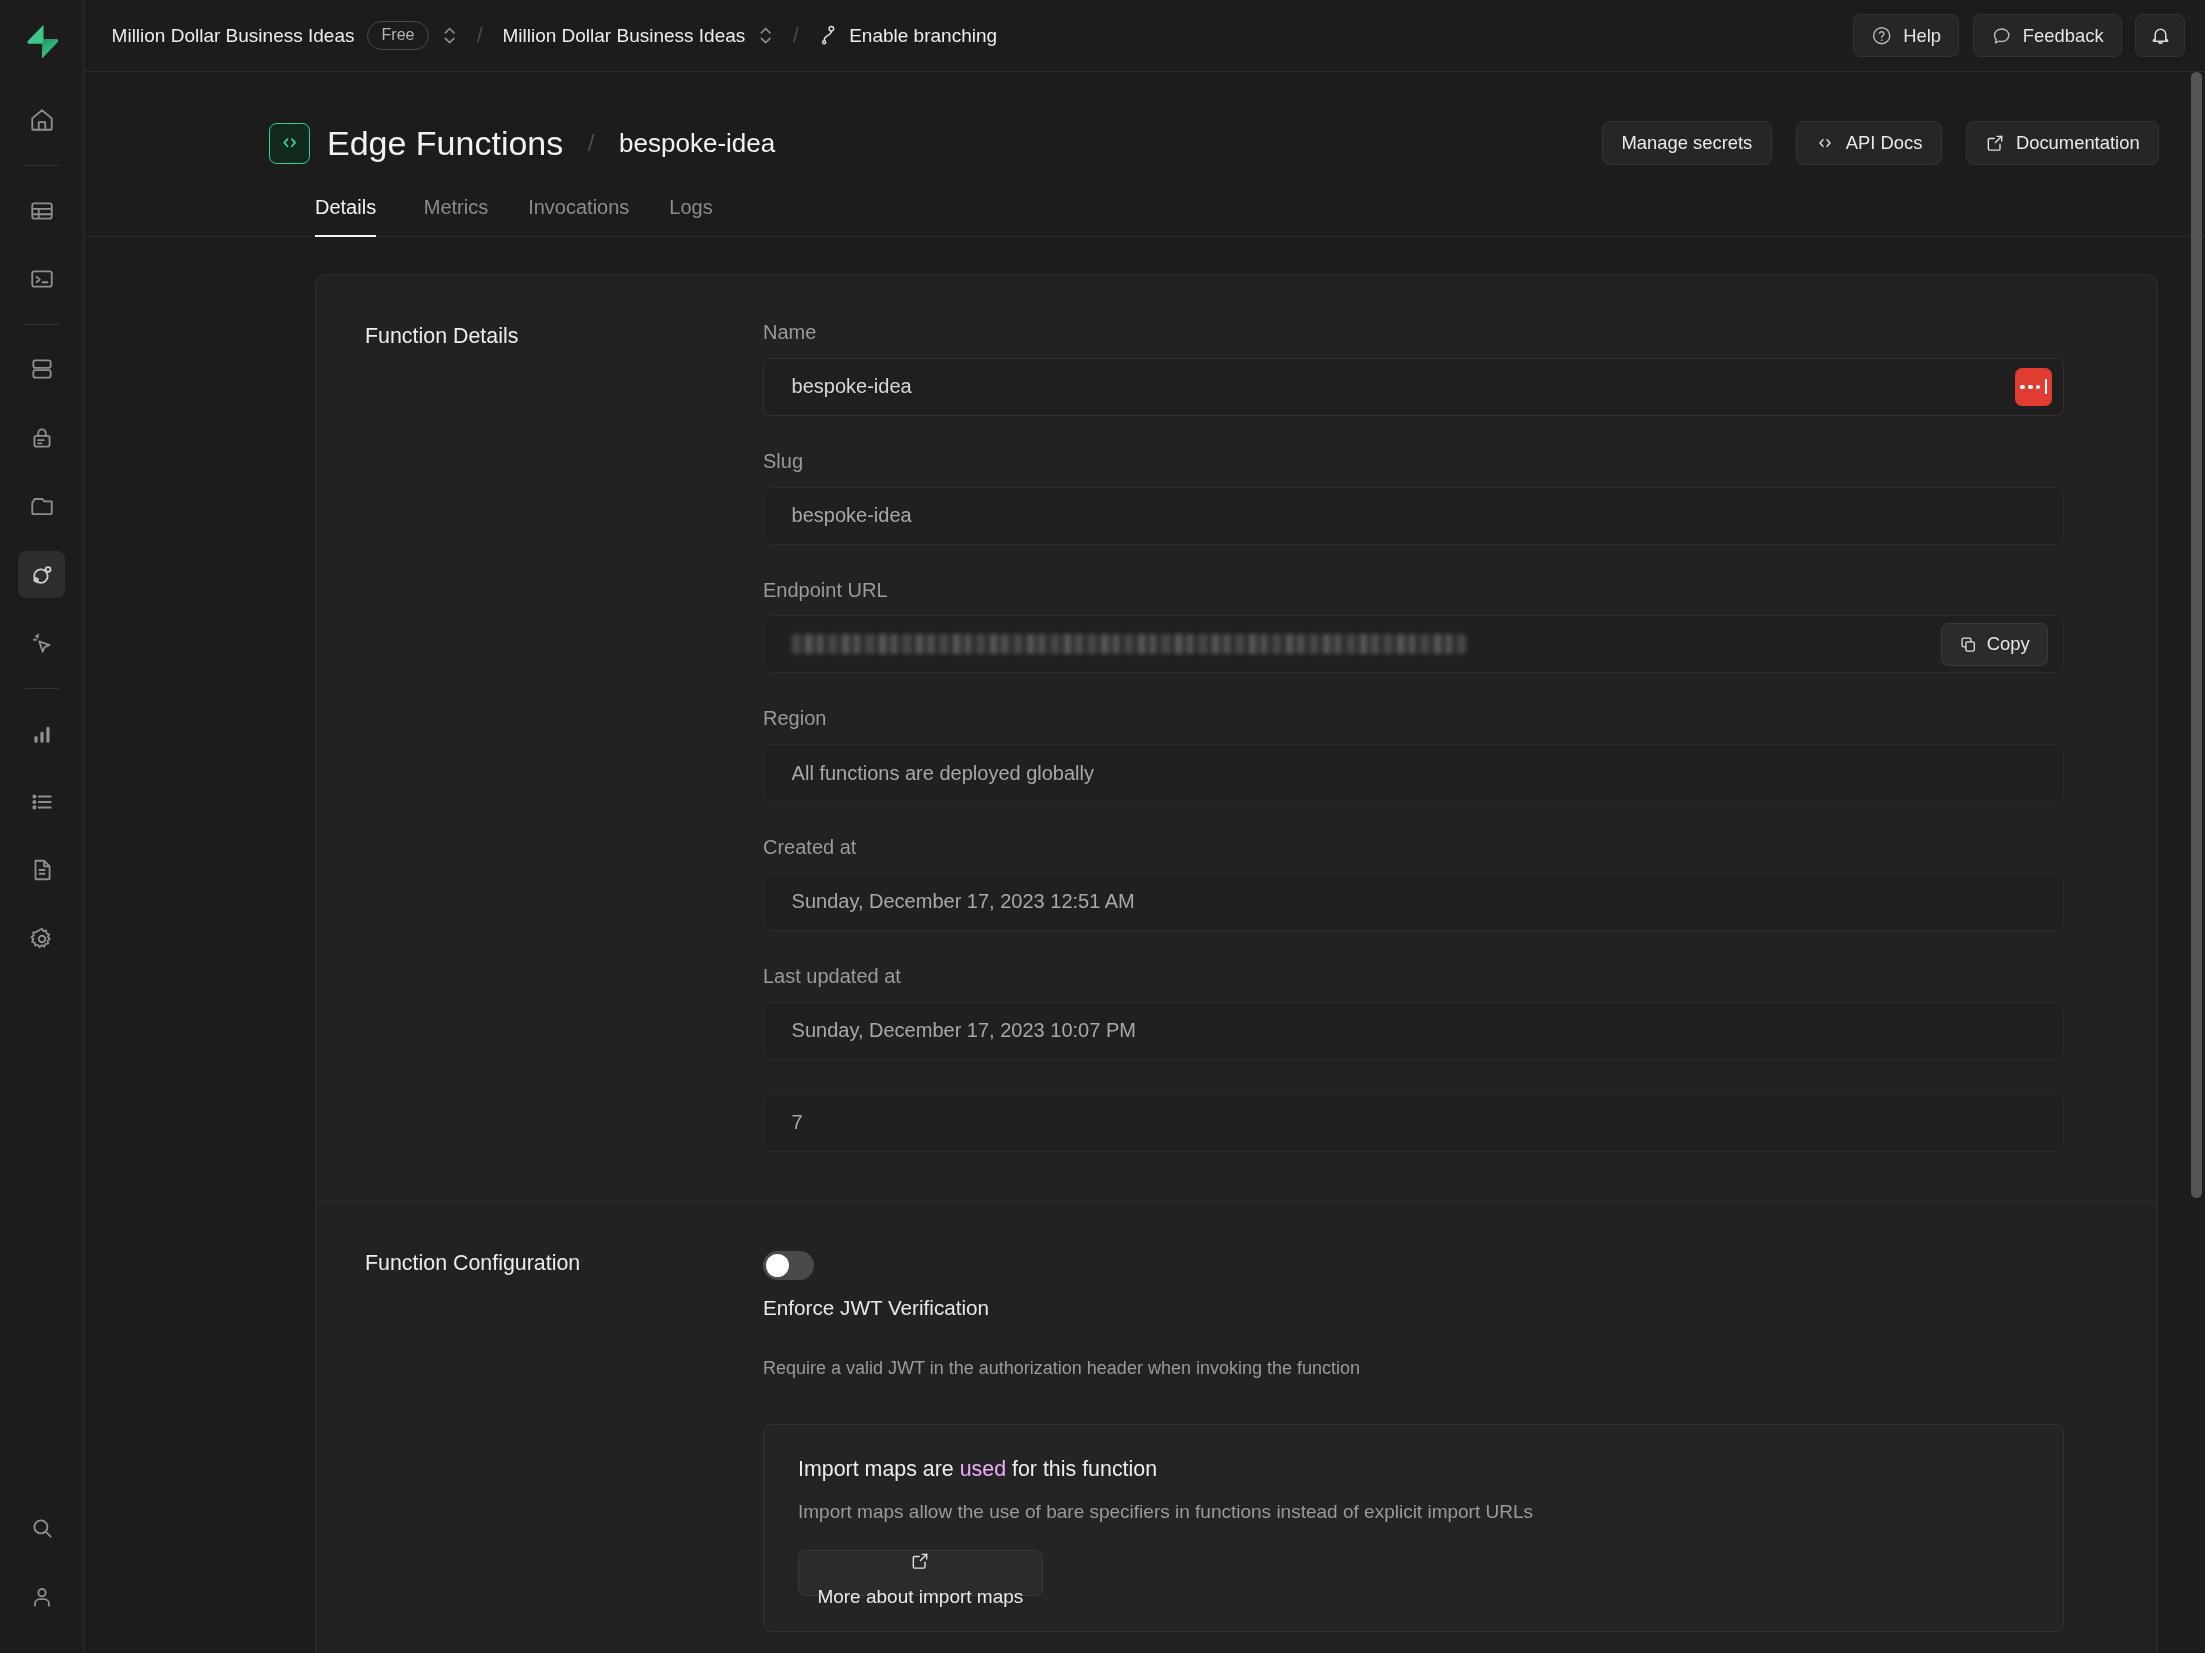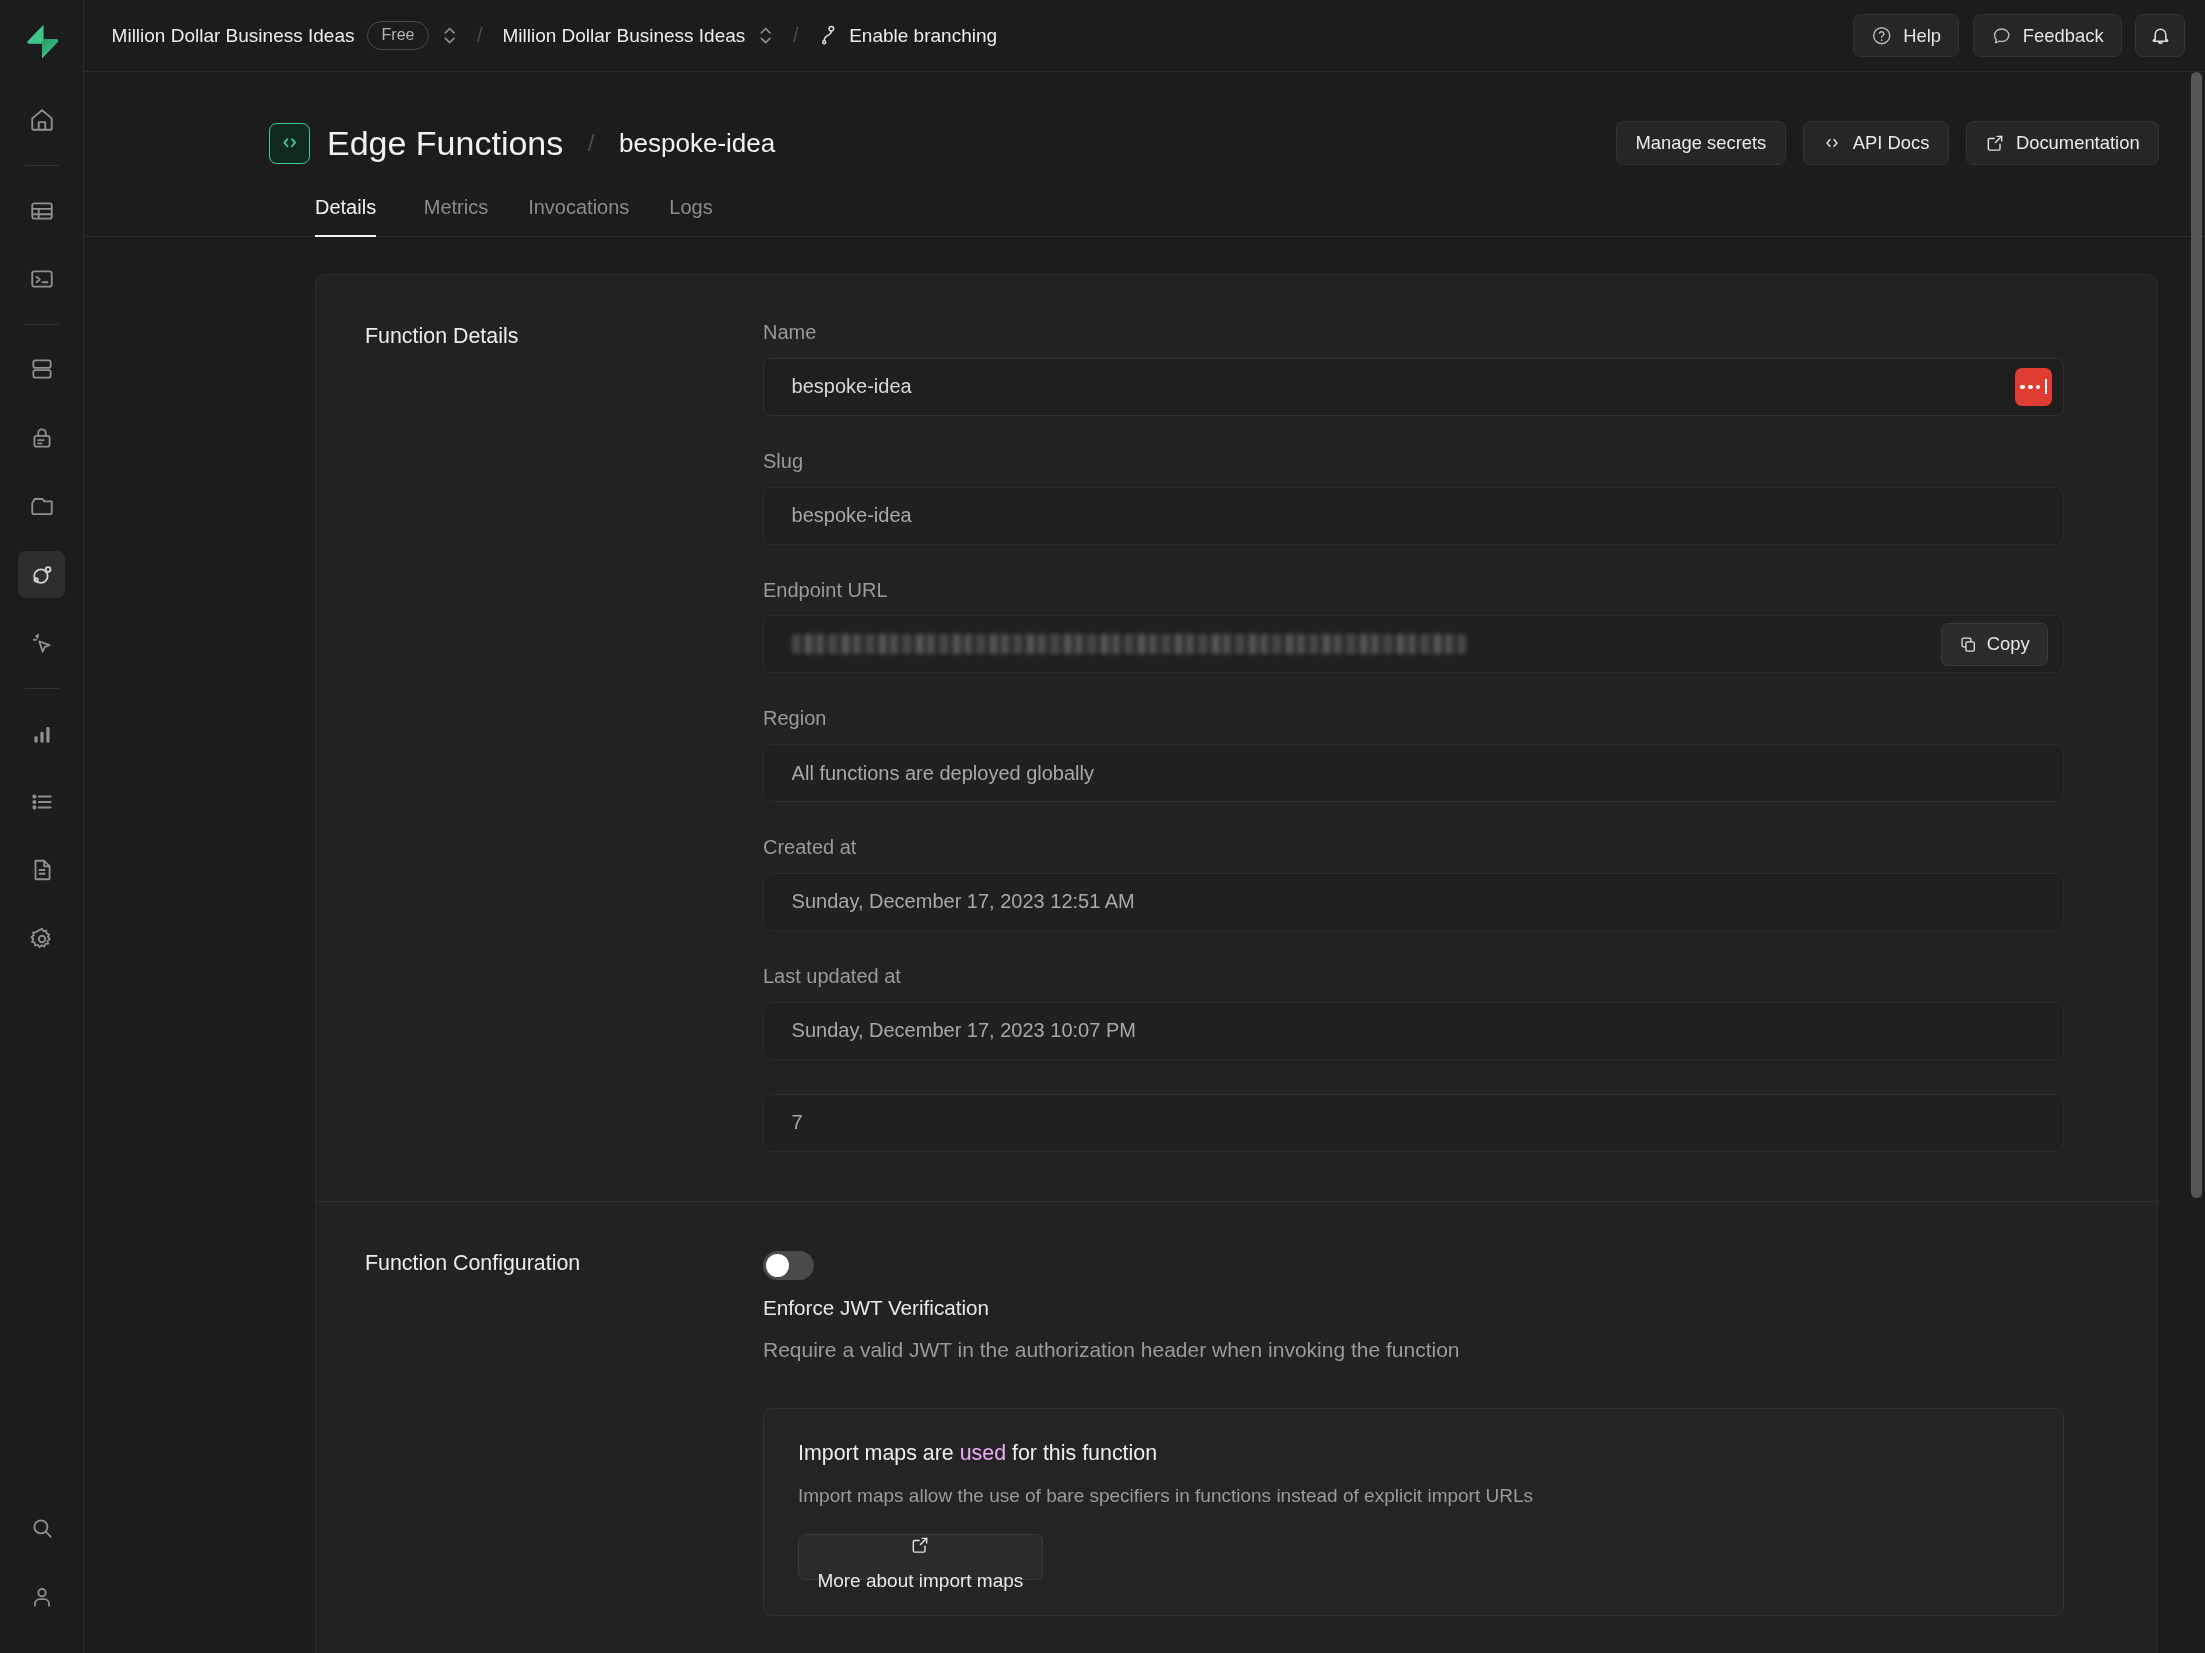--- a/index.html
+++ b/index.html
@@ -96,21 +96,21 @@
   }
   .fn-chip {
     width: 41px; height: 41px; border-radius: 7.7px;
     background: #12291e; border: 0.8px solid #3ecf8e;
     display: flex; align-items: center; justify-content: center;
     color: #3ecf8e; font-size: 20px; margin-right: 17px;
   }
   .page-title { color: #f2f2f2; font-size: 34px; font-weight: 400; white-space: nowrap; }
   .page-slash { color: #4d4d4d; font-size: 24.5px; margin: 0 24.5px; }
   .page-sub { color: #f2f2f2; font-size: 26px; white-space: nowrap; }
-  .head-actions { margin-left: auto; display: flex; gap: 17px; }
+  .head-actions { margin-left: auto; display: flex; gap: 24px; }
   .act-btn {
     background: #262626; border: 0.8px solid #343434; border-radius: 7.7px;
     color: #eaeaea; font-size: 18.4px; height: 44px;
     display: flex; align-items: center; gap: 10.7px; padding: 0 18.4px;
     white-space: nowrap;
   }
 
   
   .tabs {
     display: flex; align-items: flex-end; gap: 0;
@@ -198,21 +198,21 @@
 
   
   .toggle-row { display: flex; align-items: flex-start; gap: 16px; flex-direction: column; }
   .toggle {
     width: 51px; height: 29px; border-radius: 765px; background: #4a4a4a;
     display: flex; align-items: center; padding: 3.1px; margin-top: 3.1px;
     min-width: 51px;
   }
   .toggle .knob { width: 23px; height: 23px; border-radius: 50%; background: #fff; }
   .tg-title { color: #e9e9e9; font-size: 20.7px; }
-  .tg-desc { color: #9a9a9a; font-size: 21px; margin-top: 16px; line-height: 1.35; }
+  .tg-desc { color: #9a9a9a; font-size: 18px; margin-top: 36px; line-height: 1.35; }
 
   .notice {
     margin-top: 44px;
     background: #242424;
     border: 0.8px solid #333;
     border-radius: 9.2px;
     padding: 32px 34px 35px;
   }
   .notice-title { color: #ededed; font-size: 21.4px; }
   .notice-title .used { color: #f0abfc; }

